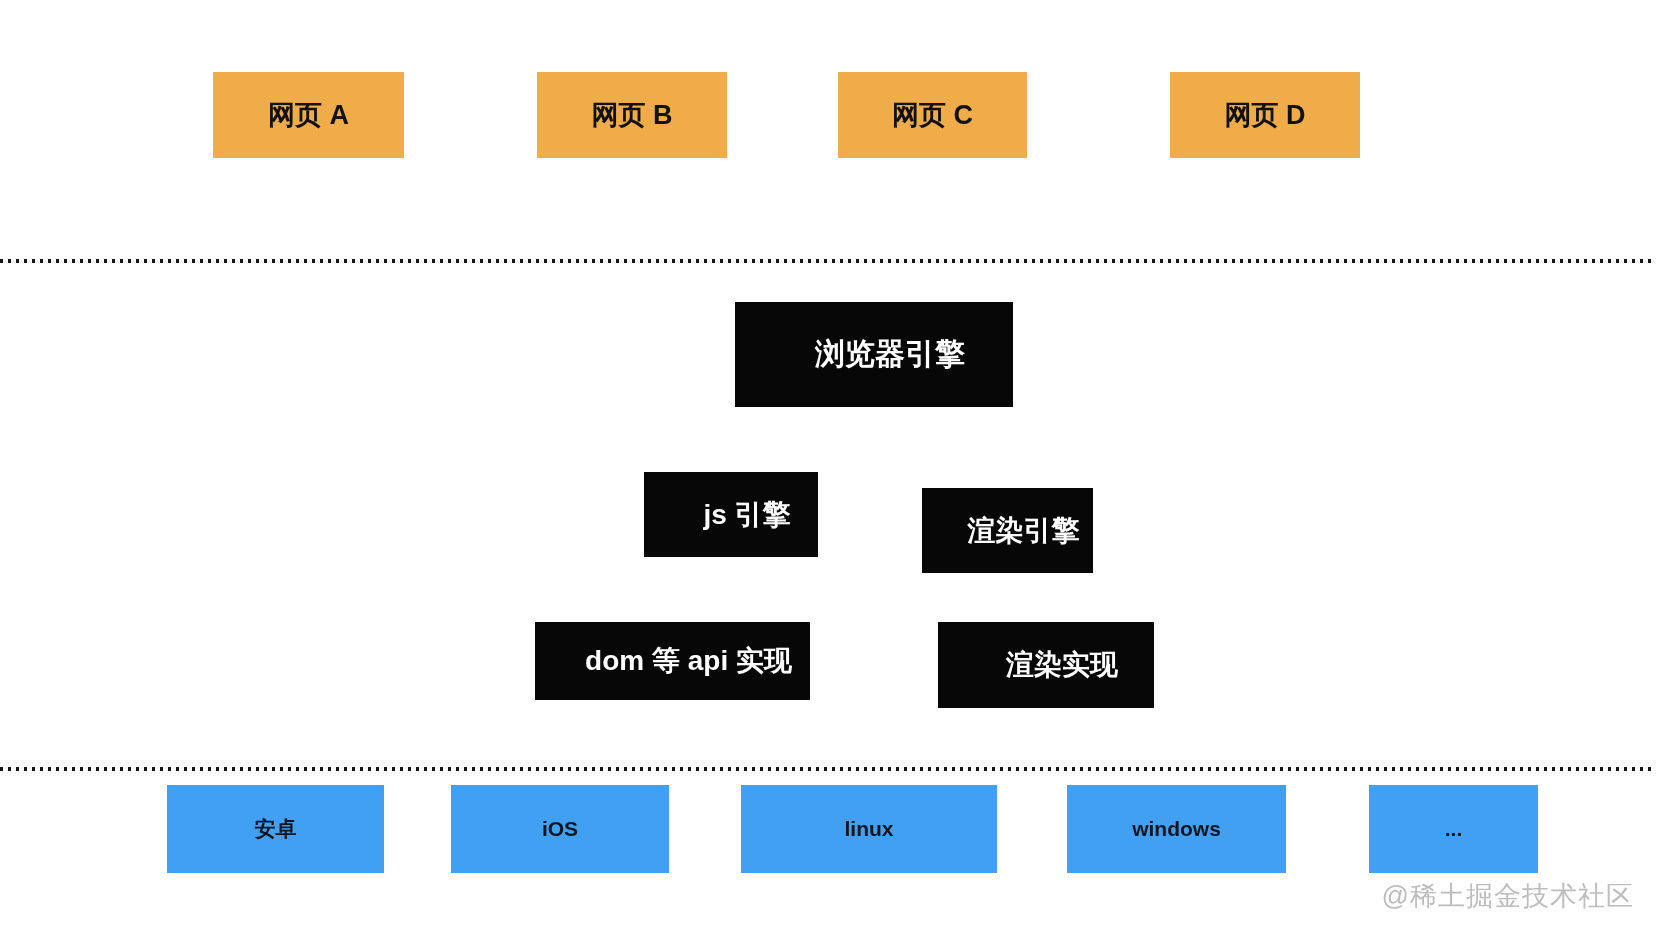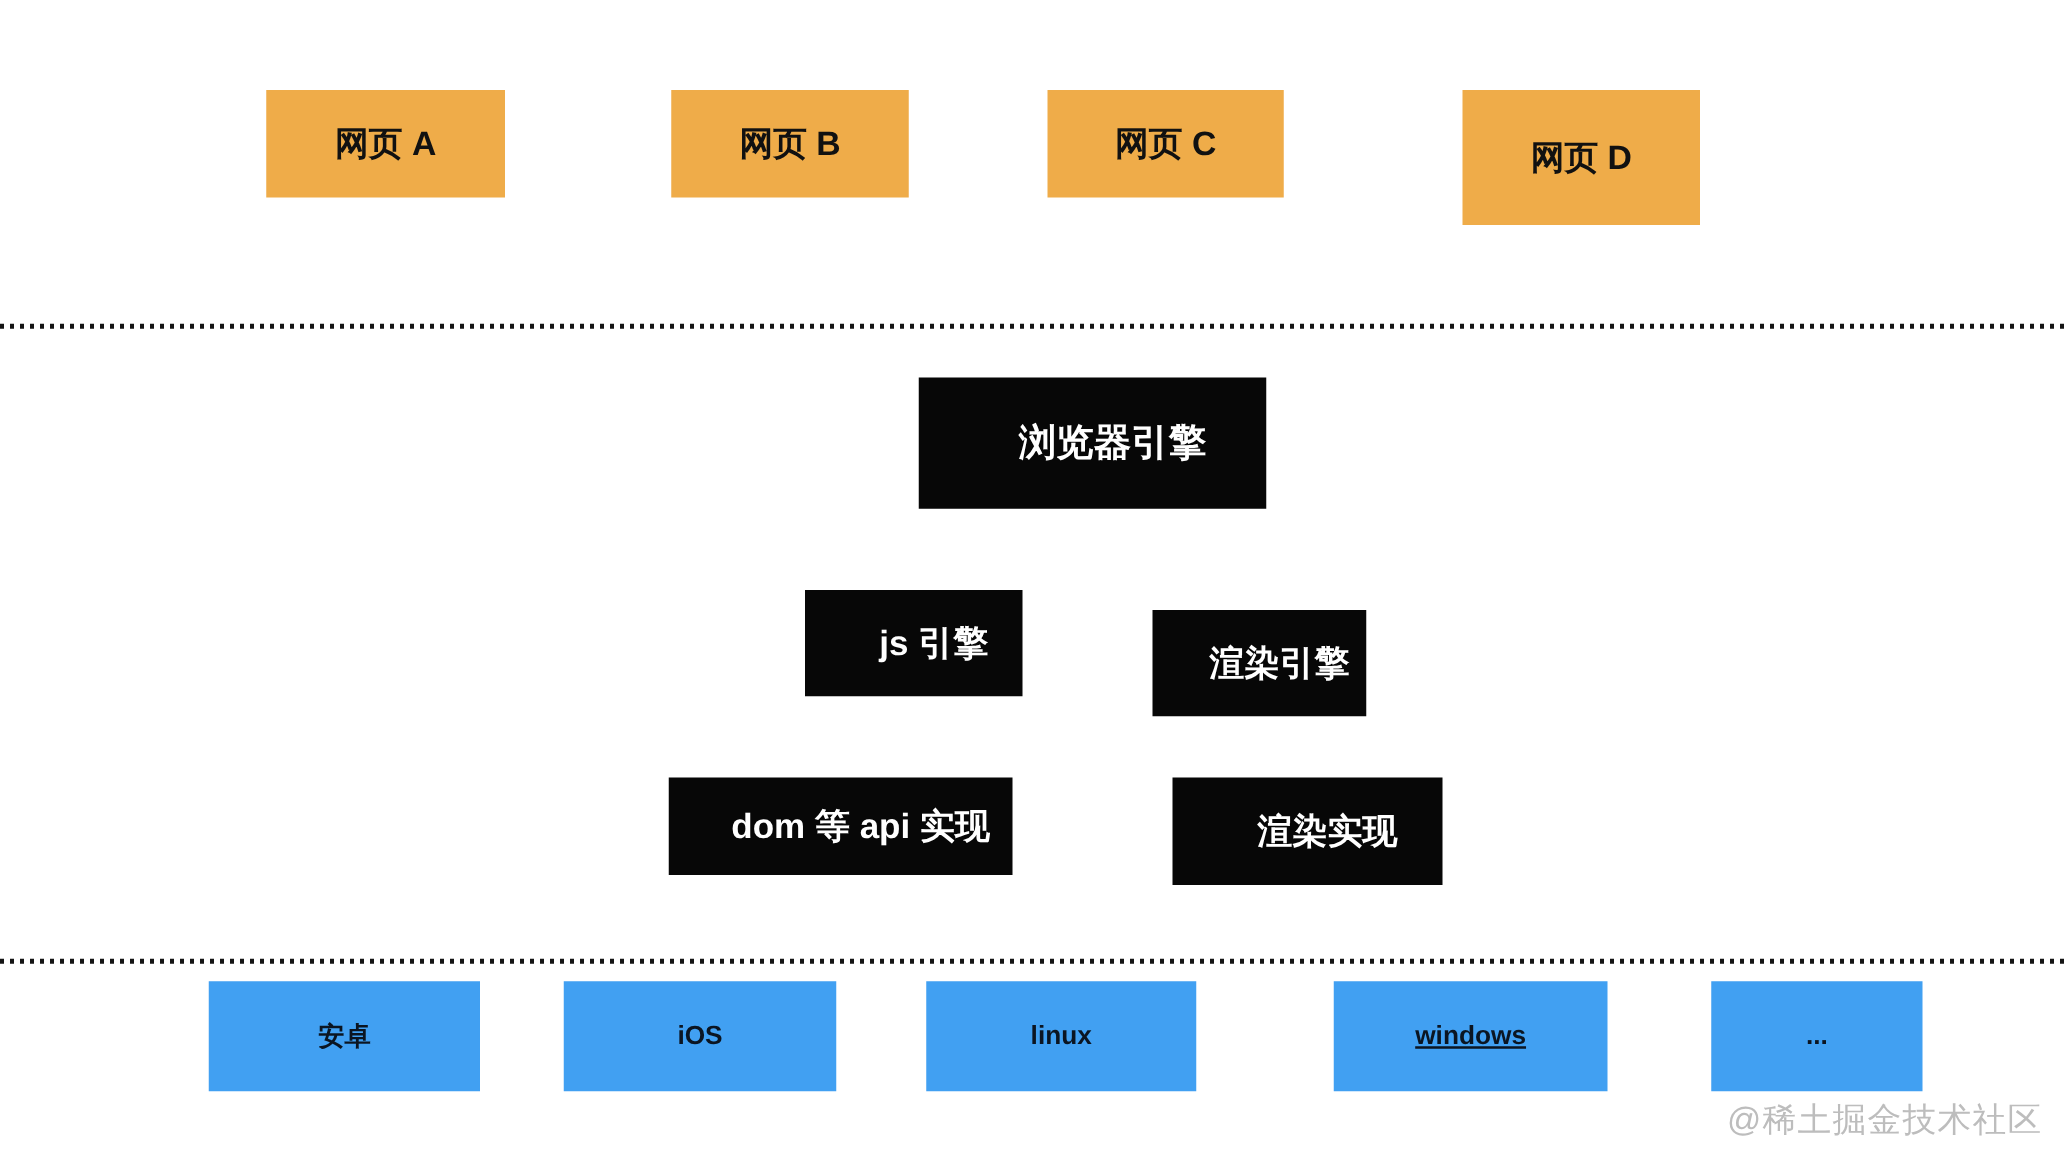--- a/index.html
+++ b/index.html
@@ -46,35 +46,35 @@
     left: 0;
     width: 1656px;
     height: 4px;
     background-image: repeating-linear-gradient(to right, #141414 0px, #141414 3px, transparent 3px, transparent 8px);
     background-repeat: repeat-x;
   }
   
   #page-a { left: 213px; top: 72px;  width: 191px; height: 86px; }
   #page-b { left: 537px; top: 72px;  width: 190px; height: 86px; }
   #page-c { left: 838px; top: 72px;  width: 189px; height: 86px; }
-  #page-d { left: 1170px; top: 72px; width: 190px; height: 108px; }
+  #page-d { left: 1170px; top: 72px; width: 190px; height: 86px; }
   
   #divider-top    { top: 259px; }
   #divider-bottom { top: 767px; }
   
   #browser-engine { left: 735px; top: 302px; width: 278px; height: 105px; font-size: 30px; }
   #js-engine      { left: 644px; top: 472px; width: 174px; height: 85px; }
   #render-engine  { left: 922px; top: 472px; width: 171px; height: 85px; margin-top: 16px; }
   #dom-api-impl   { left: 535px; top: 622px; width: 275px; height: 78px; }
   #render-impl    { left: 938px; top: 622px; width: 216px; height: 86px; }
   
   #platform-android { left: 167px;  top: 785px; width: 217px; height: 88px; }
   #platform-ios     { left: 451px;  top: 785px; width: 218px; height: 88px; }
-  #platform-linux   { left: 741px;  top: 785px; width: 216px; height: 88px; }
-  #platform-windows { left: 1067px; top: 785px; width: 219px; height: 88px; text-decoration: underline; }
+  #platform-linux   { left: 741px;  top: 785px; width: 256px; height: 88px; }
+  #platform-windows { left: 1067px; top: 785px; width: 219px; height: 88px; }
   #platform-more    { left: 1369px; top: 785px; width: 169px; height: 88px; }
   
   #watermark {
     position: absolute;
     right: 22px;
     top: 878px;
     font-size: 27px;
     font-weight: normal;
     color: #bdbdbd;
     letter-spacing: 1px;

